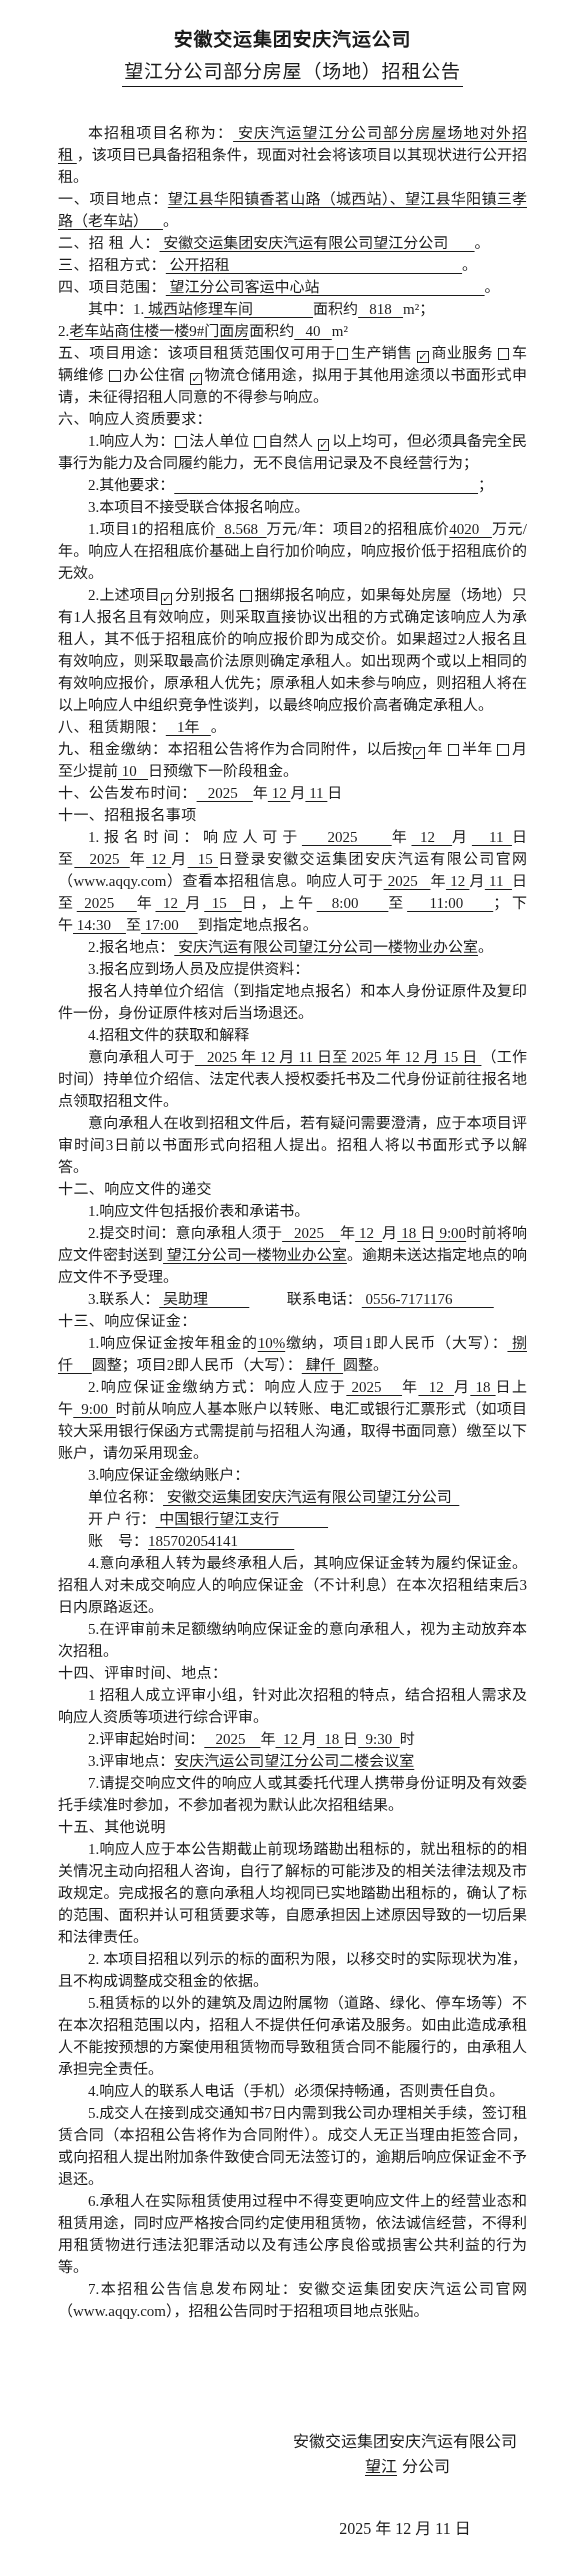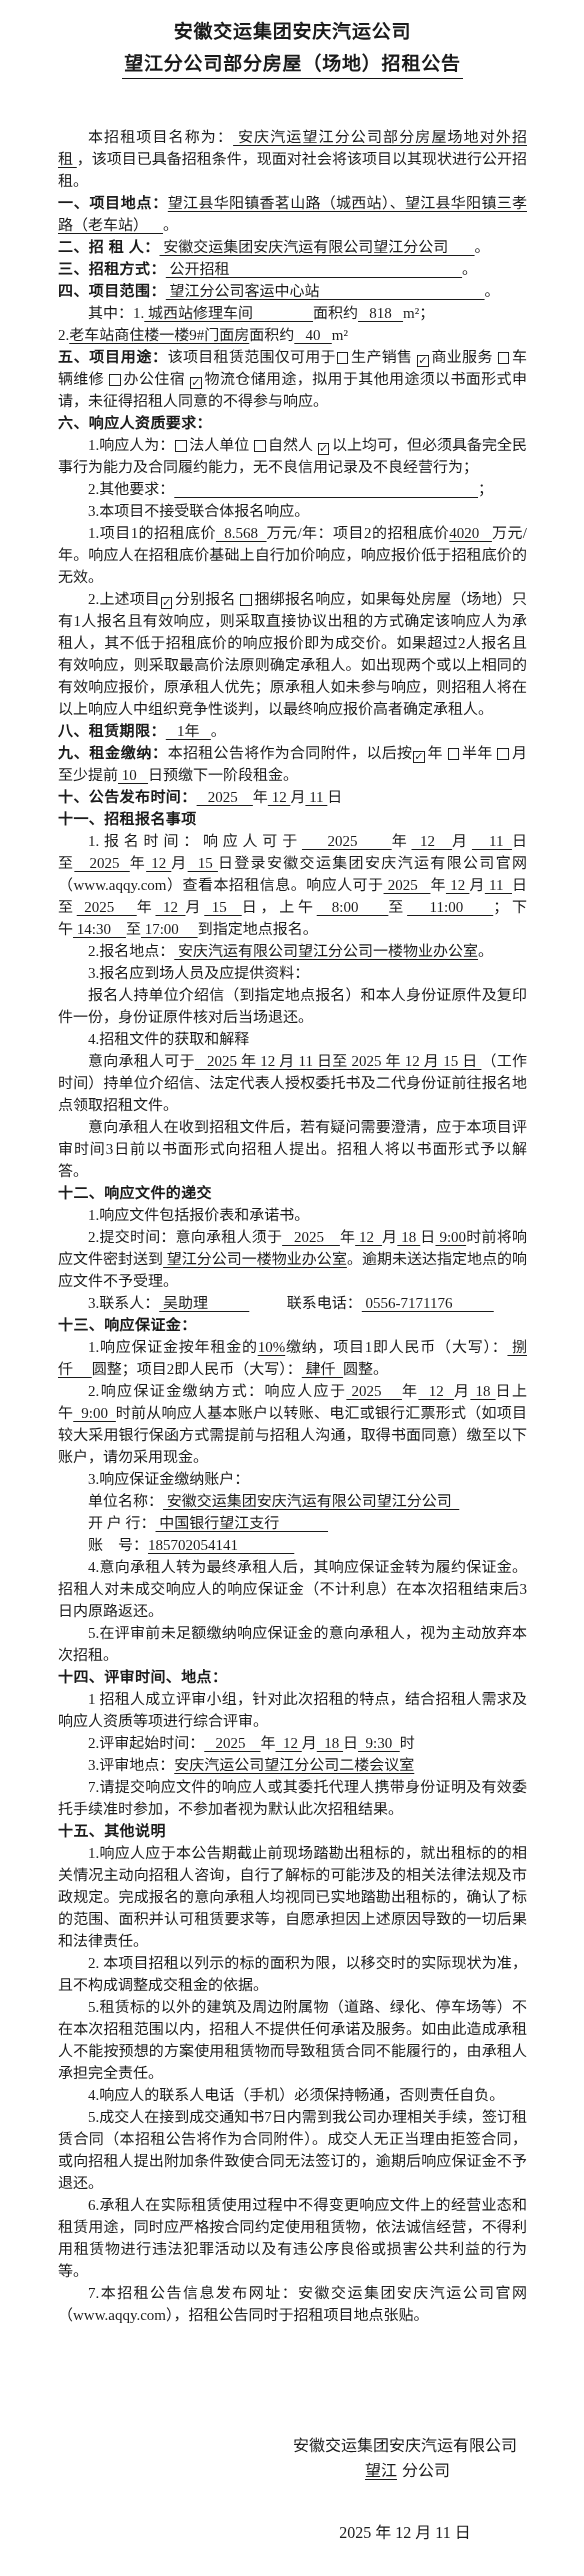--- a/index.html
+++ b/index.html
@@ -1,26 +1,26 @@
 <!DOCTYPE html>
 <html lang="zh-CN" style="font-size:13.4px"><head>
 <meta charset="utf-8">
 <style>
   *{box-sizing:border-box}
   html,body{margin:0;padding:0;background:#ffffff}
   body{width:585px;font-family:"Liberation Serif","DejaVu Serif",serif;color:#1b1b1b}
-  .page{width:585px;height:2576px;padding:19px 58px 0 58px;overflow:hidden;background:#fff}
+  .page{width:585px;height:2576px;padding:27px 58px 0 58px;overflow:hidden;background:#fff}
   .doc-title{font-family:"Liberation Sans","DejaVu Sans",sans-serif;font-weight:700;font-size:19px;line-height:25px;text-align:center;letter-spacing:0.8px}
-  .doc-subtitle{font-family:"Liberation Sans","DejaVu Sans",sans-serif;font-weight:700;font-size:19px;line-height:25px;text-align:center;margin-top:6.7px;letter-spacing:0.8px}
+  .doc-subtitle{font-family:"Liberation Sans","DejaVu Sans",sans-serif;font-weight:400;font-size:19px;line-height:25px;text-align:center;margin-top:6.7px;letter-spacing:0.8px}
   .doc-subtitle .ul-wrap{border-bottom:1.7px solid #151515;padding:0 2.5px 2.5px 2.5px;display:inline-block}
-  .doc-body{margin-top:47px}
+  .doc-body{margin-top:35px}
   p.para{margin:0;font-size:15px;line-height:22px;text-align:justify;text-justify:inter-ideograph}
   .ind{text-indent:2em}
   .sub7{margin-left:99px}
-  .bold{font-weight:700;font-family:"Liberation Sans","DejaVu Sans",sans-serif;letter-spacing:0.4px}
+  .bold{font-weight:400;font-family:"Liberation Sans","DejaVu Sans",sans-serif;letter-spacing:0.4px}
   .u{text-decoration:underline;text-underline-offset:3.3px;text-decoration-thickness:0.8px}
   .chk{display:inline-block;width:11.7px;height:11.7px;border:1.3px solid #222;line-height:10px;text-align:center;font-size:11px;font-weight:700;vertical-align:-1.7px;margin:0 2.5px 0 0.8px;font-family:"DejaVu Sans",sans-serif;text-indent:0}
   .footer{width:276px;margin:107px 0 0 209px;text-align:center;font-size:16px;line-height:25px}
   .f-branch .ul-wrap{text-decoration:underline;text-underline-offset:3.3px;padding:0 5px}
   .f-date{margin-top:37px;font-size:16px}
 </style>
 </head>
 <body>
 
 <div class="page">

